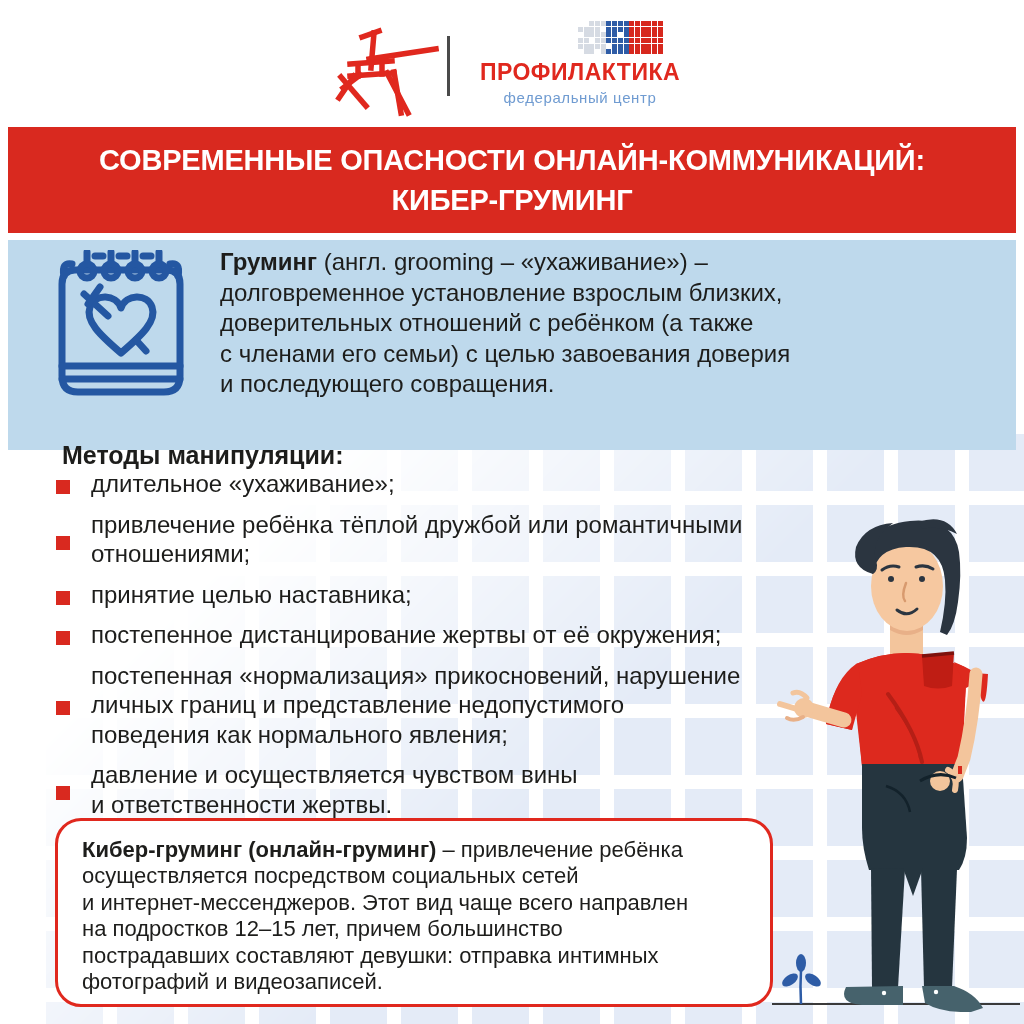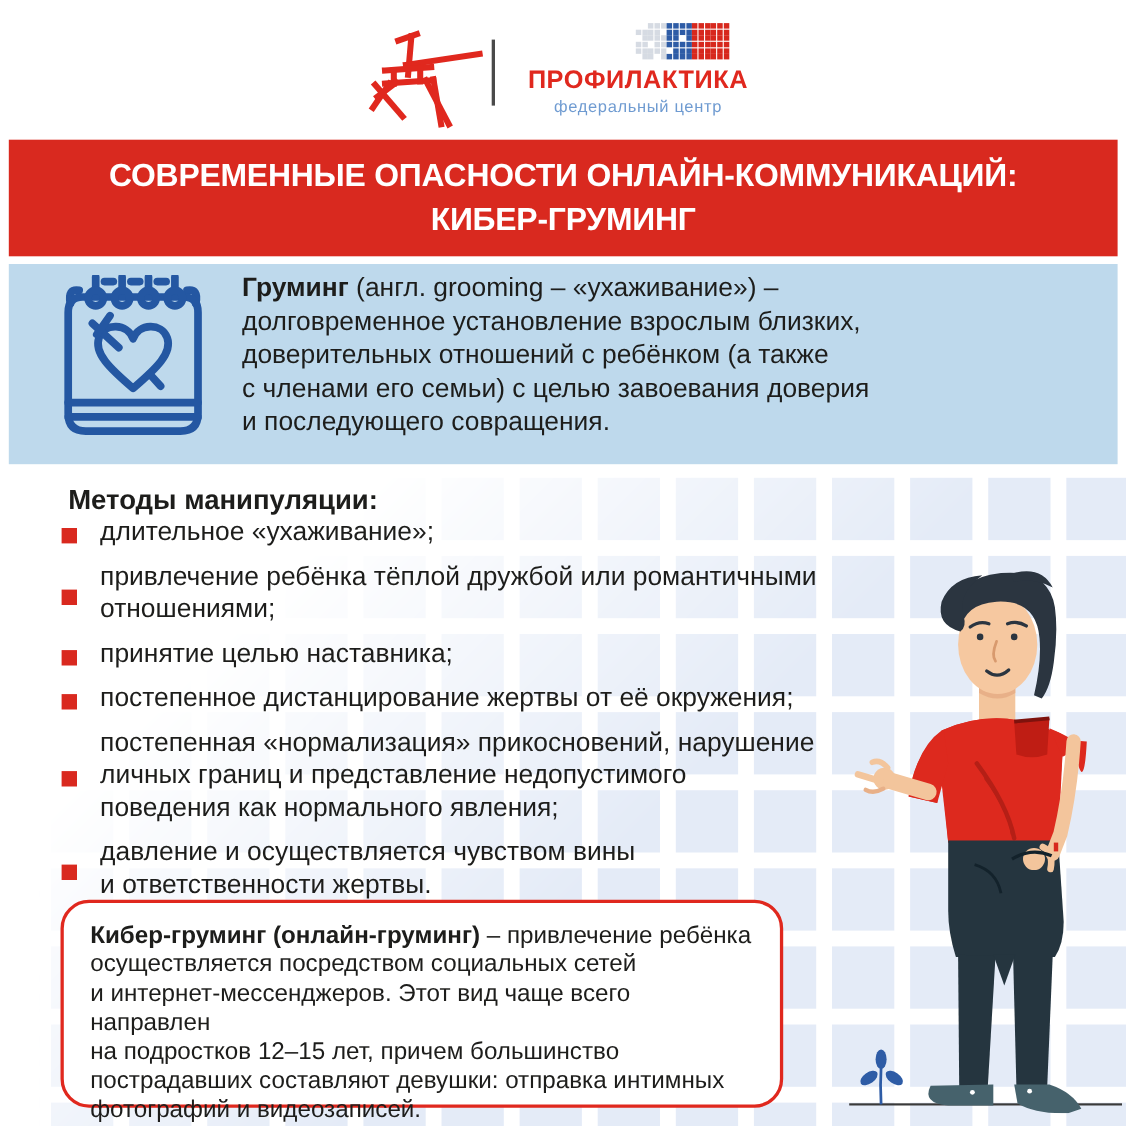--- a/index.html
+++ b/index.html
@@ -39,36 +39,36 @@
   
   .banner{
     position:absolute;left:8px;top:127px;width:1008px;height:106px;z-index:2;
     background:var(--accent-red);display:flex;align-items:center;justify-content:center;
   }
   .banner h1{
     margin:0;color:#fff;font-size:29px;line-height:1.38;font-weight:700;text-align:center;
     white-space:pre-line;letter-spacing:-.2px;
   }
   
-  .definition{position:absolute;left:8px;top:240px;width:1008px;height:182px;background:var(--panel-blue);z-index:2;}
+  .definition{position:absolute;left:8px;top:240px;width:1008px;height:210px;background:var(--panel-blue);z-index:2;}
   .notebook-icon{position:absolute;left:50px;top:10px;}
   .definition p{
     position:absolute;left:212px;top:7px;width:780px;margin:0;
     font-size:24px;line-height:30.6px;white-space:pre-line;
   }
   .definition strong,.callout strong{font-weight:700;}
   
   .methods-heading{position:absolute;left:50px;top:429px;margin:12px;font-size:25px;font-weight:700;z-index:2;}
   .methods-list{position:absolute;left:56px;top:469px;width:800px;margin:0;padding:0;list-style:none;z-index:2;}
   .method-item{display:flex;align-items:center;margin-bottom:11px;}
   .bullet{flex:0 0 14px;width:14px;height:14px;margin-top:7px;background:var(--accent-red);}
   .method-text{margin-left:21px;font-size:24px;line-height:29.5px;white-space:pre-line;}
   
   .callout{
-    position:absolute;left:55px;top:818px;width:657px;height:189px;box-sizing:border-box;z-index:2;
+    position:absolute;left:55px;top:818px;width:718px;height:189px;box-sizing:border-box;z-index:2;
     background:#fff;border:3px solid var(--brand-red);border-radius:26px;padding:16px 24px;
   }
   .callout p{margin:0;font-size:22px;line-height:26.4px;white-space:pre-line;}
   
   .ground-line{position:absolute;left:772px;top:1003px;width:248px;height:2px;background:#3a3a3a;z-index:2;}
   .person{position:absolute;left:770px;top:498px;z-index:3;}
 </style>
 </head>
 <body>
 

